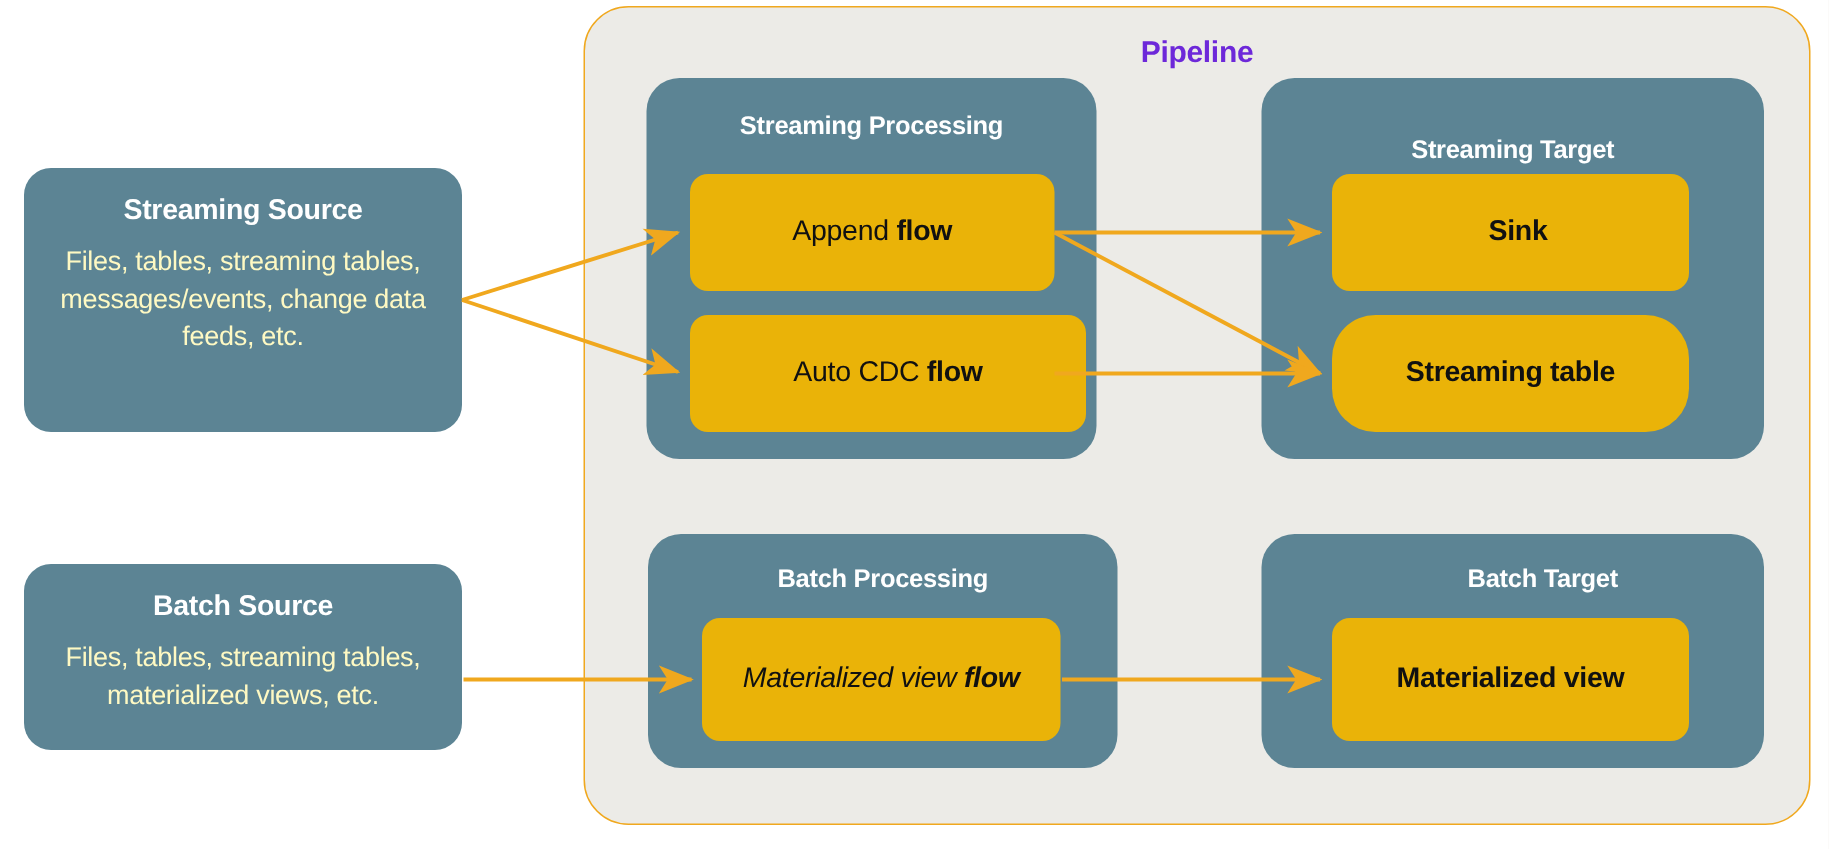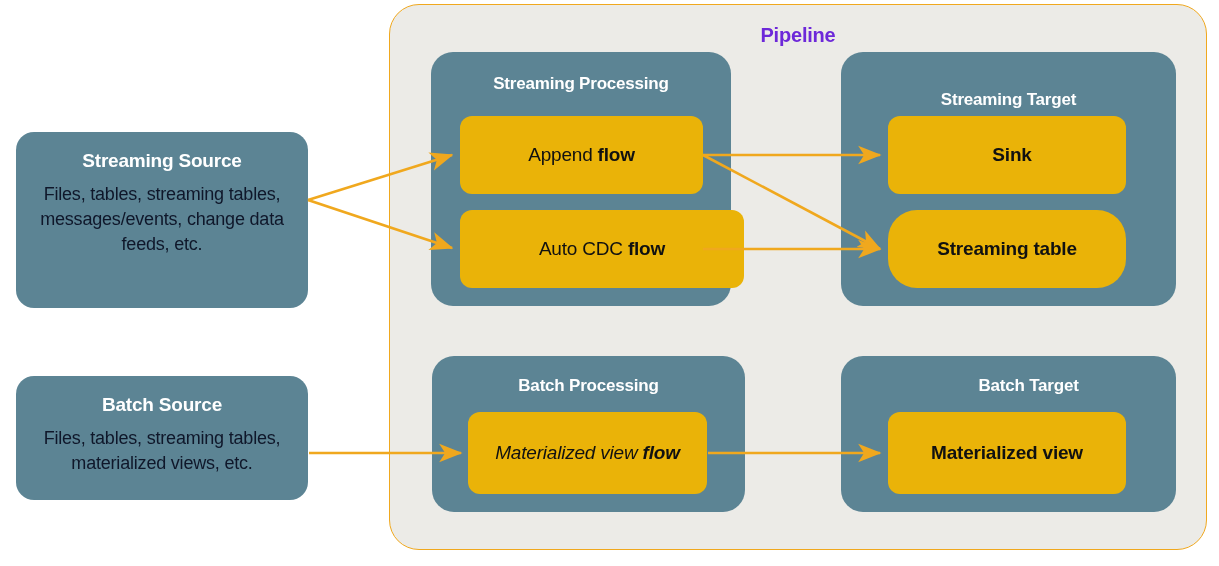--- a/index.html
+++ b/index.html
@@ -80,21 +80,21 @@
   .source-title {
     font-size: 19px;
     font-weight: bold;
     color: #ffffff;
     letter-spacing: -0.2px;
     margin-bottom: 10px;
   }
   .source-desc {
     font-size: 18px;
     font-weight: normal;
-    color: #0f172a;
+    color: #fef9c3;
     text-align: center;
     line-height: 1.38;
     letter-spacing: -0.2px;
   }
 
   
   .card {
     position: absolute;
     background: #eab308;
     border-radius: 12px;
@@ -123,37 +123,37 @@
   }
 </style>
 </head>
 <body>
 
 <div id="canvas">
 
   <div class="pipeline-box"></div>
   <div class="pipeline-title">Pipeline</div>
 
-  <div class="source-box" style="left:16px; top:112px; width:292px; height:176px;margin-top:20px;">
+  <div class="source-box" style="left:16px; top:112px; width:292px; height:176px;">
     <div class="source-title">Streaming Source</div>
     <div class="source-desc">Files, tables, streaming tables, messages/events, change data feeds, etc.</div>
   </div>
 
   <div class="source-box" style="left:16px; top:376px; width:292px; height:124px;">
     <div class="source-title">Batch Source</div>
     <div class="source-desc">Files, tables, streaming tables, materialized views, etc.</div>
   </div>
 
   <div class="group-box" style="left:431px; top:52px; width:300px; height:254px;">
     <div class="group-title" style="top:22px;">Streaming Processing</div>
   </div>
   <div class="card" style="left:460px; top:116px; width:243px; height:78px;">
     <span><span>Append </span><span class="b">flow</span></span>
   </div>
-  <div class="card" style="left:460px; top:210px; width:284px; height:78px;text-align:center;">
+  <div class="card" style="left:460px; top:210px; width:264px; height:78px;text-align:center;">
     <span><span>Auto CDC </span><span class="b">flow</span></span>
   </div>
 
   <div class="group-box" style="left:841px; top:52px; width:335px; height:254px;">
     <div class="group-title" style="top:38px;">Streaming Target</div>
   </div>
   <div class="card bold" style="left:888px; top:116px; width:238px; height:78px;padding-left:10px;">
     <span>Sink</span>
   </div>
   <div class="card bold" style="left:888px; top:210px; width:238px; height:78px;border-radius:29px;">

